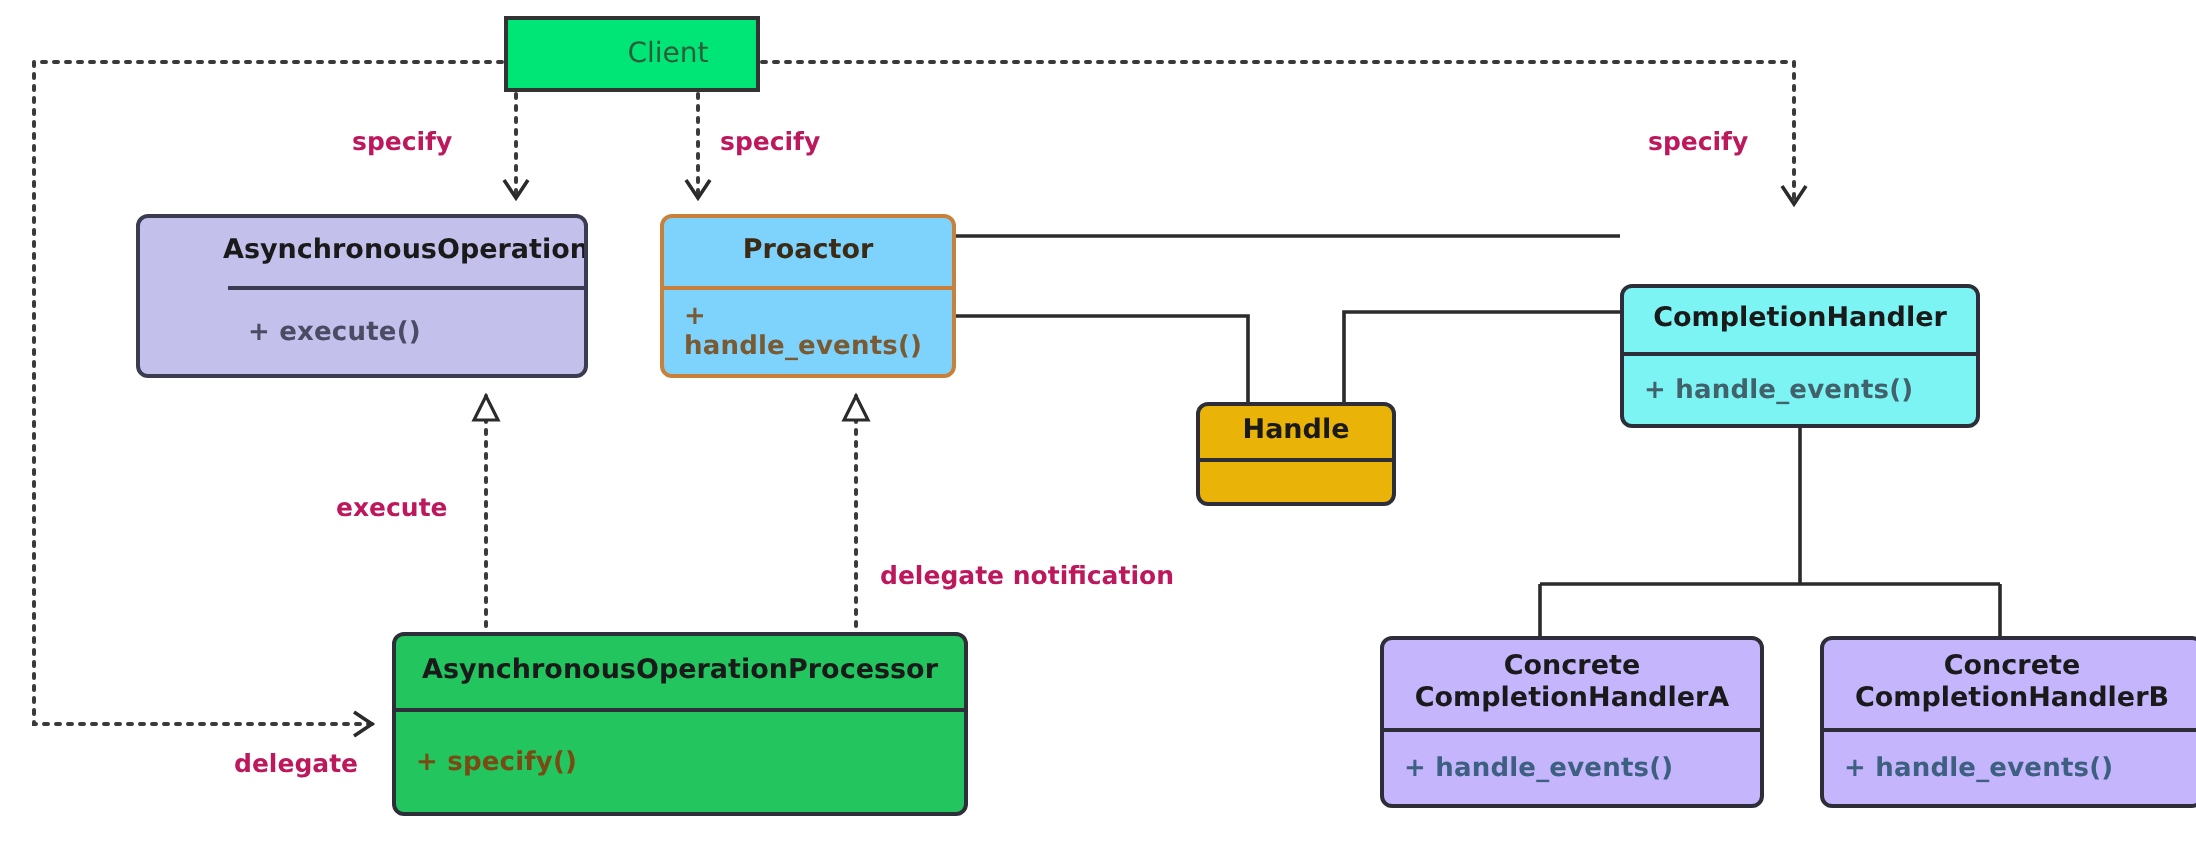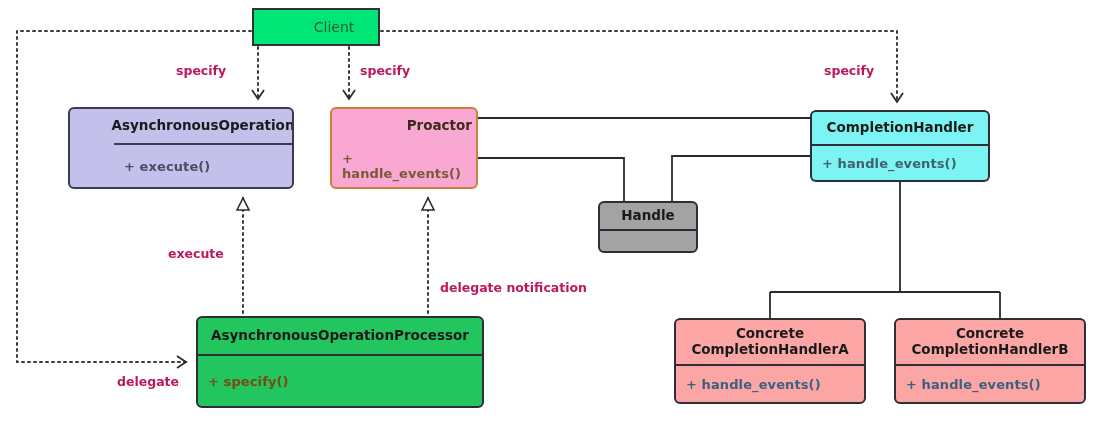--- a/index.html
+++ b/index.html
@@ -68,37 +68,37 @@
   .uml-ops.empty { padding-left: 0; }
 
   
   .c-client { background: #00e676; border-color: #333333; }
   .c-client .uml-title { color: #2f5d3a; font-weight: normal; font-size: 14px; }
 
   .c-asyncop { background: #c3c0ec; border-color: #3b3b52; }
   .c-asyncop .uml-divider { background: #3b3b52; }
   .c-asyncop .uml-ops { color: #4b4b63; }
 
-  .c-proactor { background: #f9a8d4; border-color: #c8803a; align-items: flex-end; }
+  .c-proactor { background: #7dd3fc; border-color: #c8803a; }
   .c-proactor .uml-divider { background: #c8803a; }
   .c-proactor .uml-title { color: #3a2a16; }
   .c-proactor .uml-ops { color: #7a5a33; }
 
-  .c-completion { background: #7df4f4; border-color: #2e2e3a; }
+  .c-completion { background: #7df4f4; border-color: #2e2e3a; margin-top: 32px; }
   .c-completion .uml-divider { background: #2e2e3a; }
   .c-completion .uml-ops { color: #41616b; }
 
-  .c-handle { background: #a3a3a3; border-color: #2e2e3a; }
+  .c-handle { background: #eab308; border-color: #2e2e3a; }
   .c-handle .uml-divider { background: #2e2e3a; }
 
   .c-aop-processor { background: #22c55e; border-color: #2e2e3a; }
   .c-aop-processor .uml-divider { background: #2e2e3a; }
   .c-aop-processor .uml-ops { color: #7a4a12; }
 
-  .c-concrete { background: #fca5a5; border-color: #2e2e3a; }
+  .c-concrete { background: #c4b5fd; border-color: #2e2e3a; margin-left: 16px; }
   .c-concrete .uml-divider { background: #2e2e3a; }
   .c-concrete .uml-ops { color: #3d5f80; }
 
   .edge-label {
     position: absolute;
     font-size: 12.5px;
     font-weight: bold;
     color: #be185d;
     white-space: nowrap;
     background: transparent;

